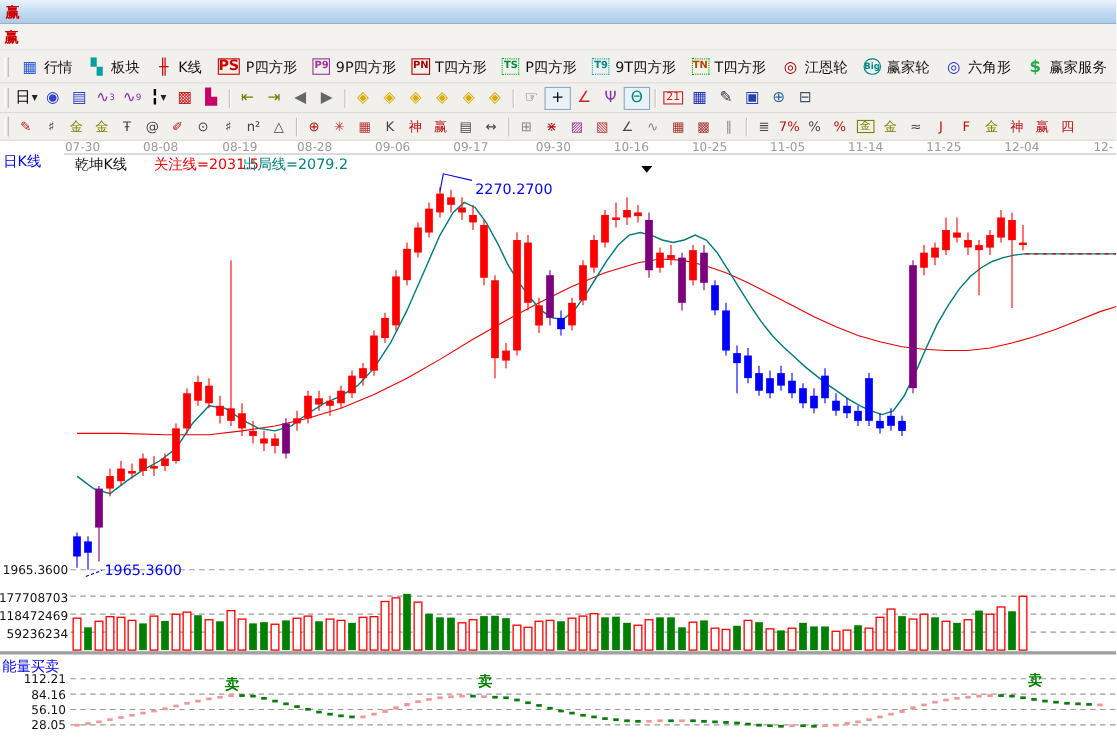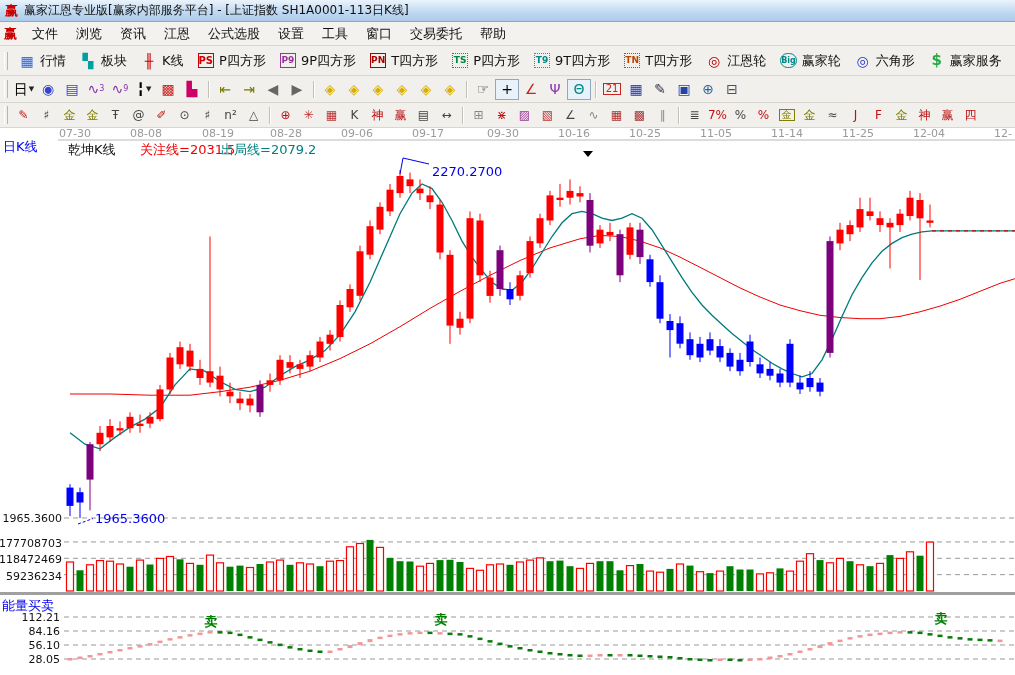--- a/index.html
+++ b/index.html
@@ -29,44 +29,42 @@
   .icbtn sub{font-size:8px;}
   .boxed{border:1px solid currentColor;padding:0 2px;font-size:10px;font-weight:normal;}
   #chartwrap{position:relative;width:1015px;height:547px;background:#fff;}
   svg text{font-family:"DejaVu Sans","Liberation Sans",sans-serif;}
 </style>
 </head>
 <body>
 
 <div class="titlebar">
   <span class="applogo">赢</span>
-  <span>赢家江恩专业版[赢家内部服务平台] - [上证指数  SH1A0001-113日K线]</span>
 </div>
 
 <div class="menubar">
   <span class="applogo">赢</span>
-  <span class="menu-items"><span class="menu-item">文件</span><span class="menu-item">浏览</span><span class="menu-item">资讯</span><span class="menu-item">江恩</span><span class="menu-item">公式选股</span><span class="menu-item">设置</span><span class="menu-item">工具</span><span class="menu-item">窗口</span><span class="menu-item">交易委托</span><span class="menu-item">帮助</span></span>
 </div>
 
 <div class="toolbar tb1">
   <div class="handle"></div>
 <div class="tbtn">
       <span class="badge" style="color: rgb(43, 95, 217); font-size: 14px;">▦</span>
       <span>行情</span>
     </div>
     <div class="tbtn">
       <span class="badge" style="color: rgb(0, 160, 160); font-size: 14px;">▚</span>
       <span>板块</span>
     </div>
     <div class="tbtn">
       <span class="badge" style="color: rgb(204, 0, 0); font-size: 14px;">╫</span>
       <span>K线</span>
     </div>
     <div class="tbtn">
-      <span class="badge" style="color: rgb(204, 0, 0); font-size: 10px; border: 1px solid rgb(204, 0, 0);">PS</span>
+      <span class="badge" style="color: rgb(204, 0, 0); font-size: 13px; border: 1px solid rgb(204, 0, 0);">PS</span>
       <span>P四方形</span>
     </div>
     <div class="tbtn">
       <span class="badge" style="color: rgb(153, 51, 153); font-size: 9px; border: 1px solid rgb(153, 51, 153);">P9</span>
       <span>9P四方形</span>
     </div>
     <div class="tbtn">
       <span class="badge" style="color: rgb(170, 0, 0); font-size: 9px; border: 1px solid rgb(170, 0, 0);">PN</span>
       <span>T四方形</span>
     </div>

